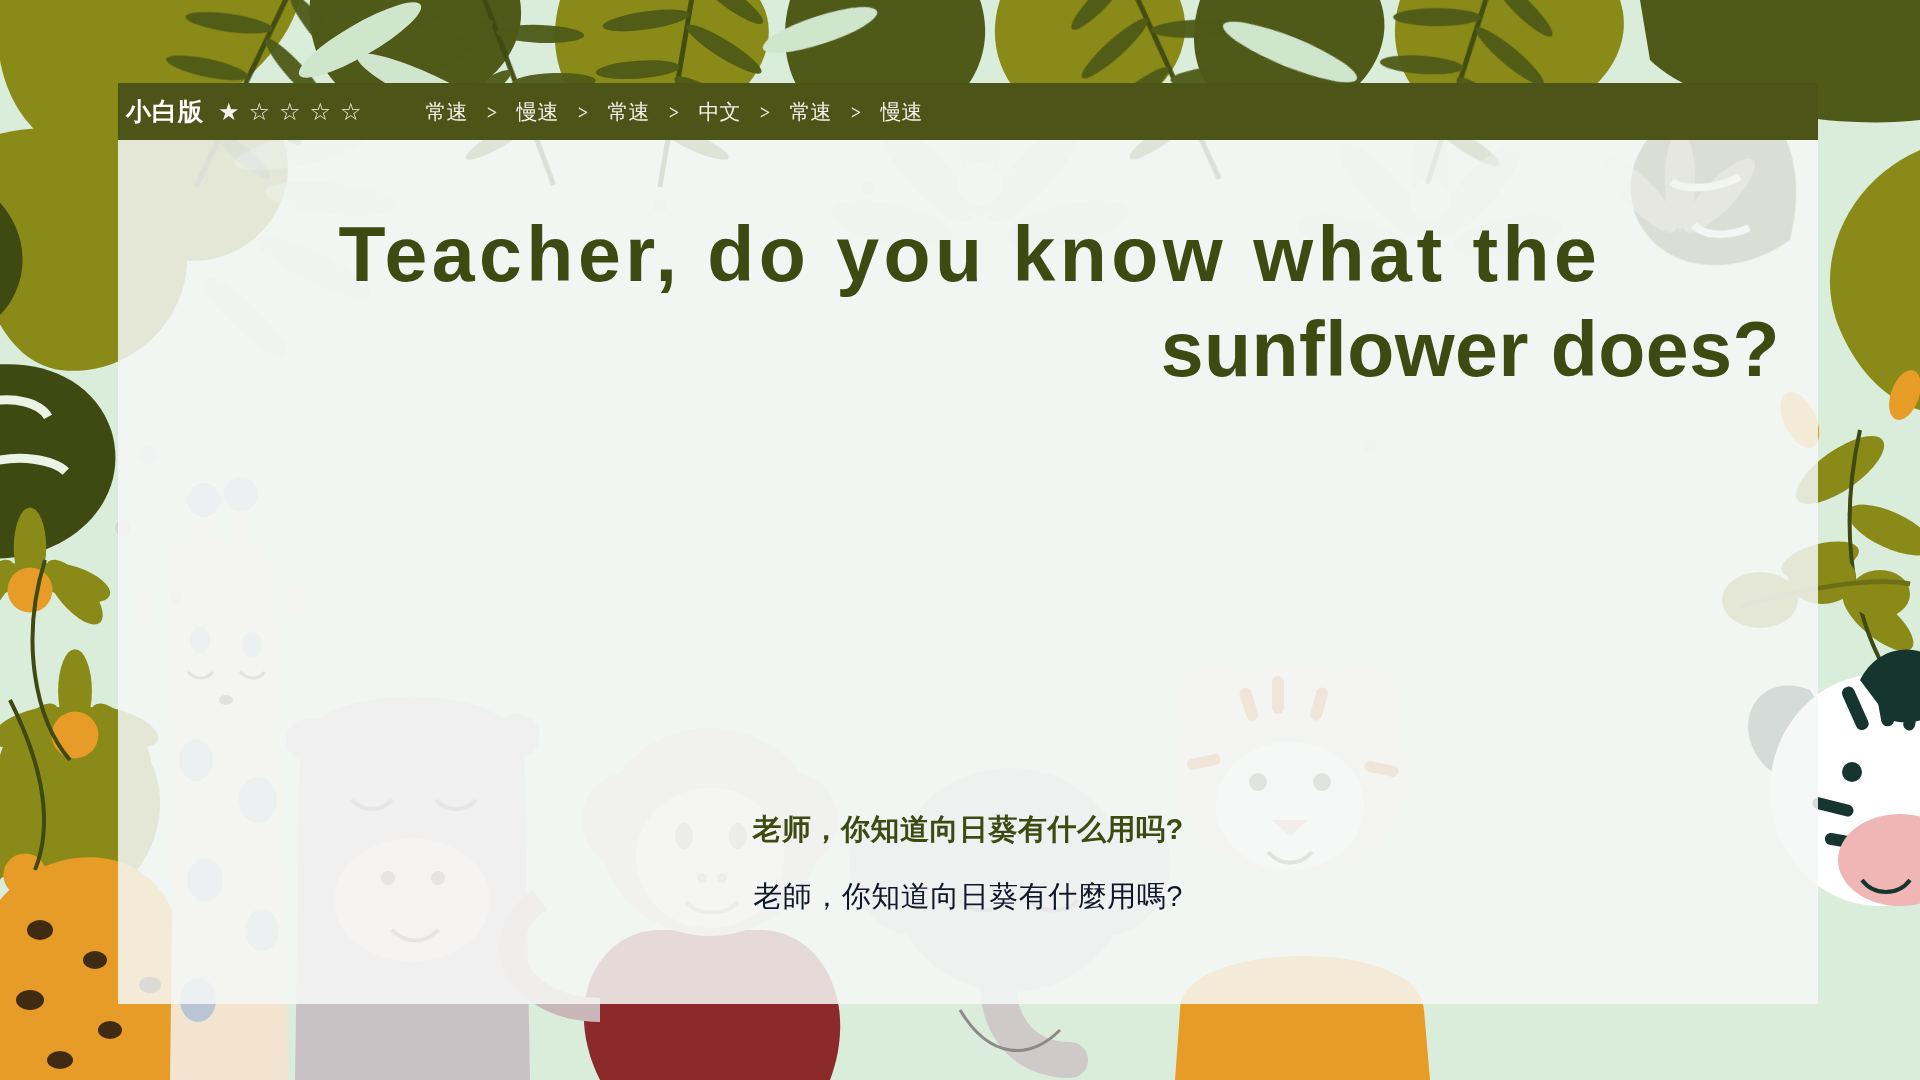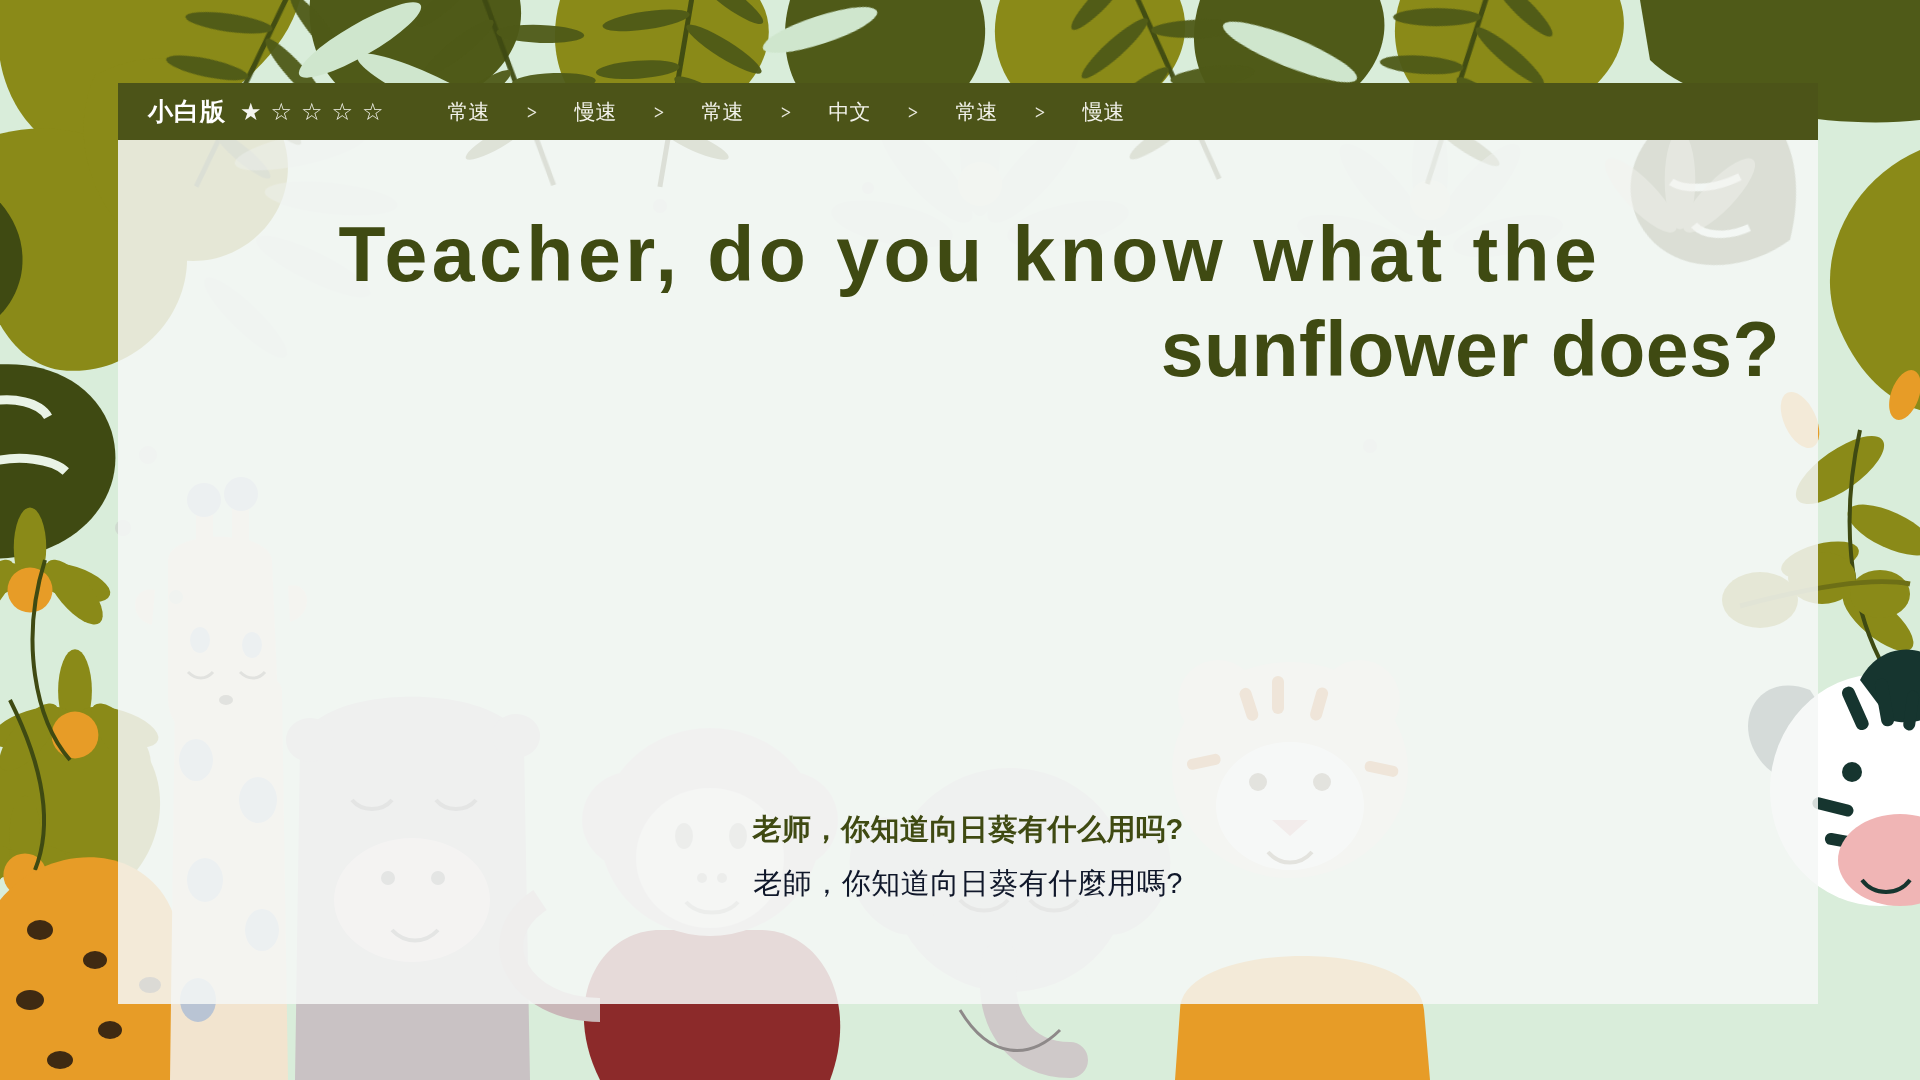--- a/index.html
+++ b/index.html
@@ -25,21 +25,21 @@
 
   
   #navbar {
     position:absolute;
     left:118px; top:83px;
     width:1700px; height:57px;
     background:#4c5418;
     z-index:7;
     display:flex;
     align-items:center;
-    padding-left:30px;
+    padding-left:8px;
   }
   #navbar .brand {
     color:#ffffff;
     font-size:25px;
     font-weight:bold;
     letter-spacing:1px;
     white-space:nowrap;
   }
   #navbar .stars {
     display:flex;
@@ -49,21 +49,21 @@
   }
   #navbar .stars .st {
     font-size:24px;
     line-height:1;
     color:#f4f4ee;
   }
   #navbar .crumbs {
     display:flex;
     align-items:center;
     margin-left:62px;
-    gap:18px;
+    gap:0px;
   }
   #navbar .crumbs .cr {
     color:#f2f2ea;
     font-size:21px;
     white-space:nowrap;
     padding:0 2px;
   }
   #navbar .crumbs .sep {
     color:#e8e8dc;
     font-size:17px;
@@ -93,21 +93,21 @@
     left:118px; top:810px;
     width:1700px;
     z-index:8;
     text-align:center;
   }
   #subs .simp {
     color:#3f4a12;
     font-size:29px;
     font-weight:bold;
     letter-spacing:0.5px;
-    margin-bottom:14px;
+    margin-bottom:27px;
   }
   #subs .trad {
     color:#0f172a;
     font-size:29px;
     font-weight:normal;
     letter-spacing:0.5px;
   }
 </style>
 </head>
 <body>

